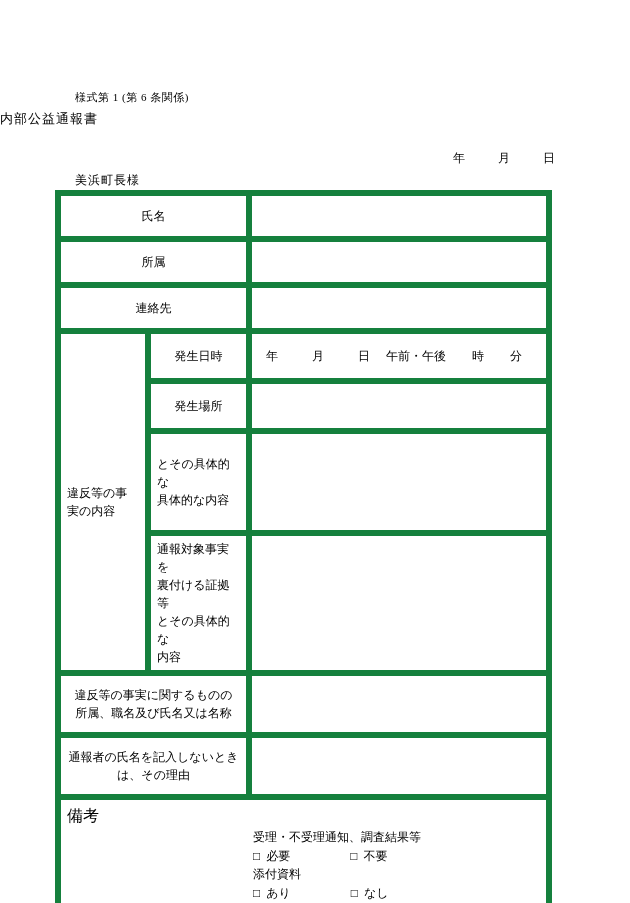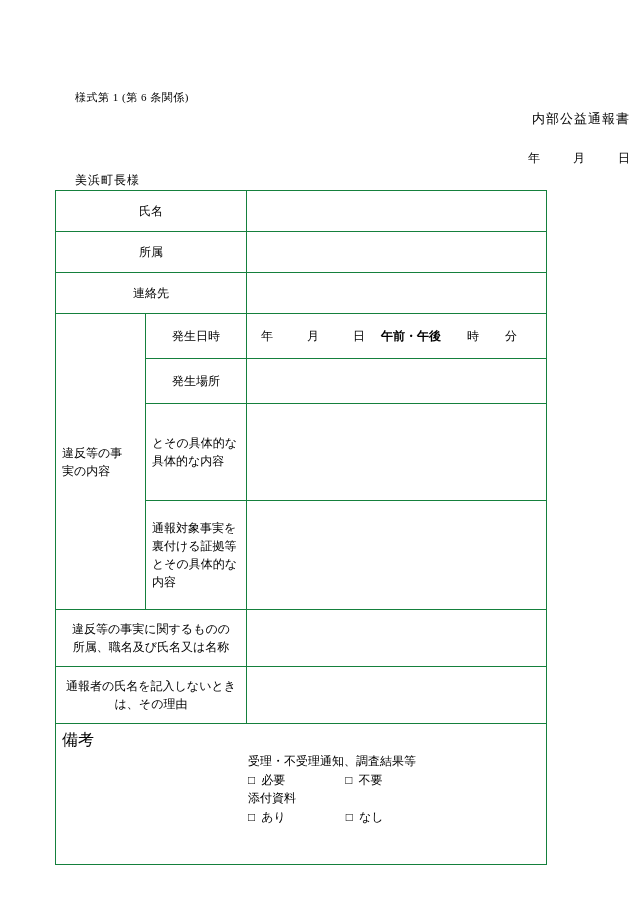--- a/index.html
+++ b/index.html
@@ -27,30 +27,31 @@
     left: 75px;
     top: 90px;
     font-size: 11px;
     letter-spacing: 0.5px;
   }
   .doc-title {
     position: absolute;
     left: 0;
     top: 110px;
     width: 630px;
-    text-align: right;
+    text-align: left;
     font-size: 13px;
     letter-spacing: 1px;
   }
   .date-line {
     position: absolute;
     left: 0;
     top: 150px;
     width: 630px;
     text-align: right;
+    padding-right: 75px;
     box-sizing: border-box;
     font-size: 12px;
   }
   .date-line span { display: inline-block; }
   .date-y { margin-right: 30px; }
   .date-m { margin-right: 30px; }
   .addressee {
     position: absolute;
     left: 75px;
     top: 172px;
@@ -60,21 +61,21 @@
   }
   table.main {
     position: absolute;
     left: 55px;
     top: 190px;
     width: 491px;
     border-collapse: collapse;
     table-layout: fixed;
   }
   table.main td {
-    border: 1px solid #15803d;
+    border: 6px solid #15803d;
     font-size: 12px;
     vertical-align: middle;
     padding: 4px 6px;
     line-height: 1.5;
   }
   td.lbl-center {
     text-align: center;
   }
   td.lbl-left {
     text-align: center;
@@ -110,21 +111,21 @@
     display: block;
   }
   .chk {
     display: inline-block;
     margin-right: 6px;
   }
   .chk-gap {
     display: inline-block;
     width: 54px;
   }
-  .nowrap { white-space: nowrap; font-weight: bold; }
+  .nowrap { white-space: nowrap; }
 </style>
 </head>
 <body>
 
 <div class="page">
 
   <div class="form-no">様式第 1 (第 6 条関係)</div>
 
   <div class="doc-title">内部公益通報書</div>
 

